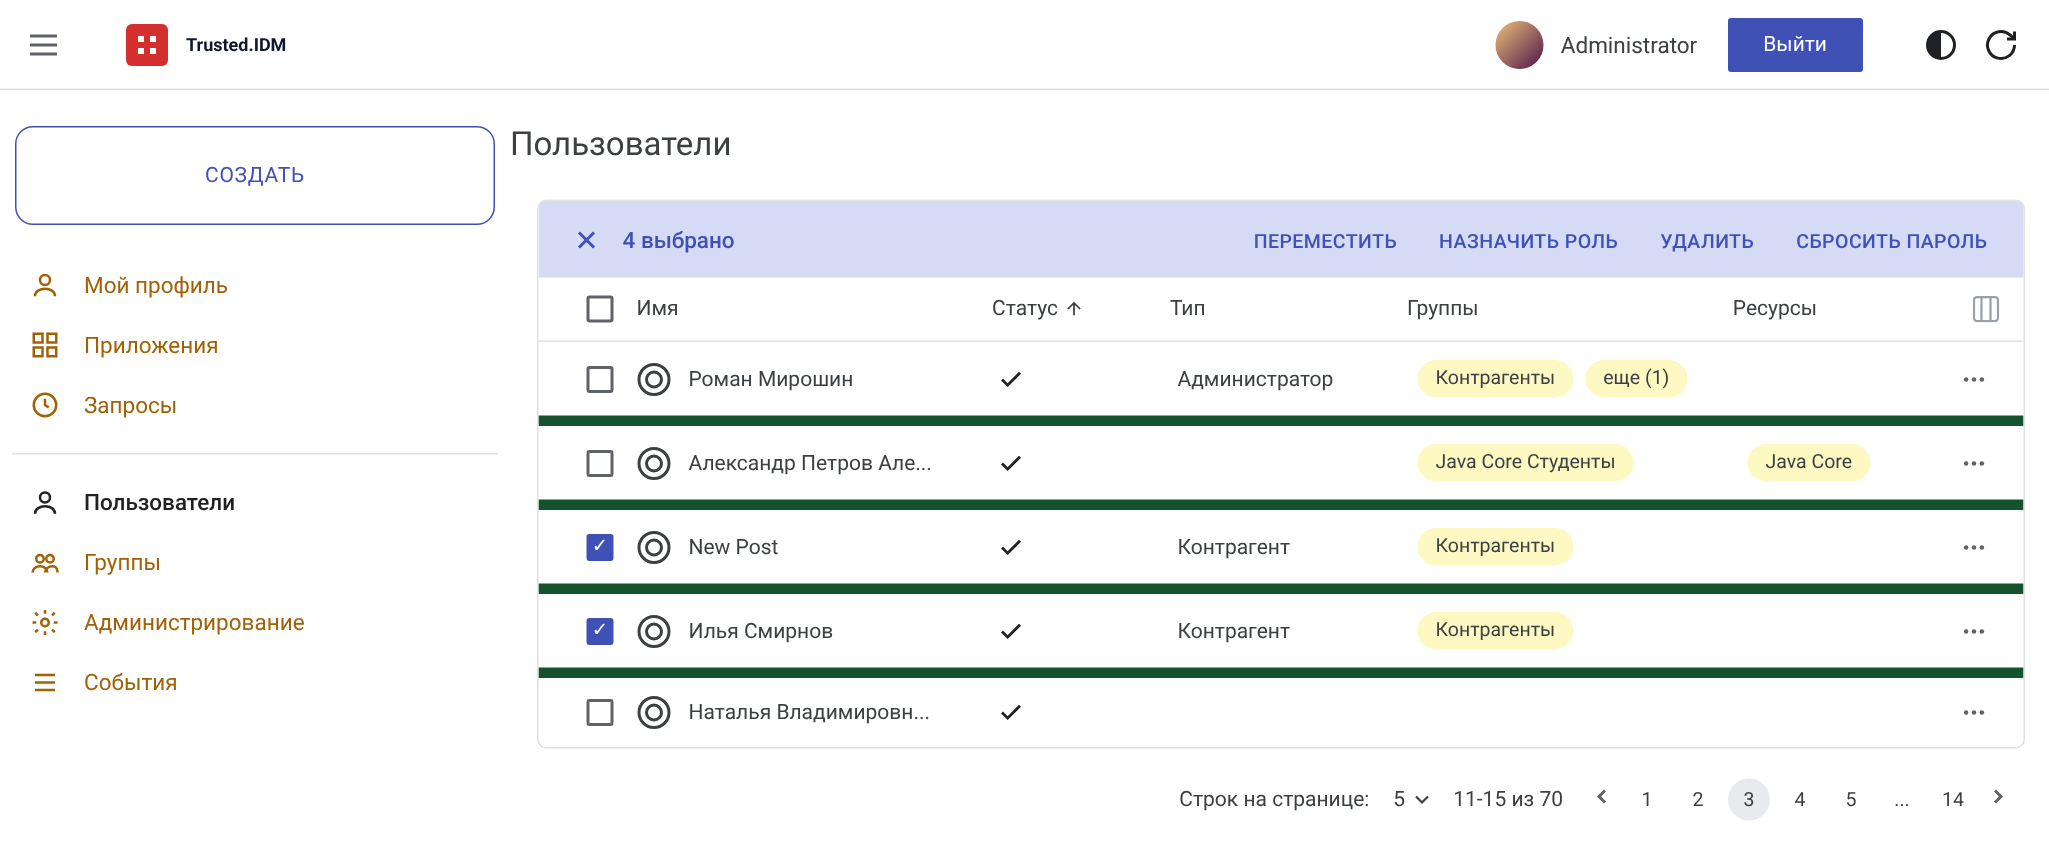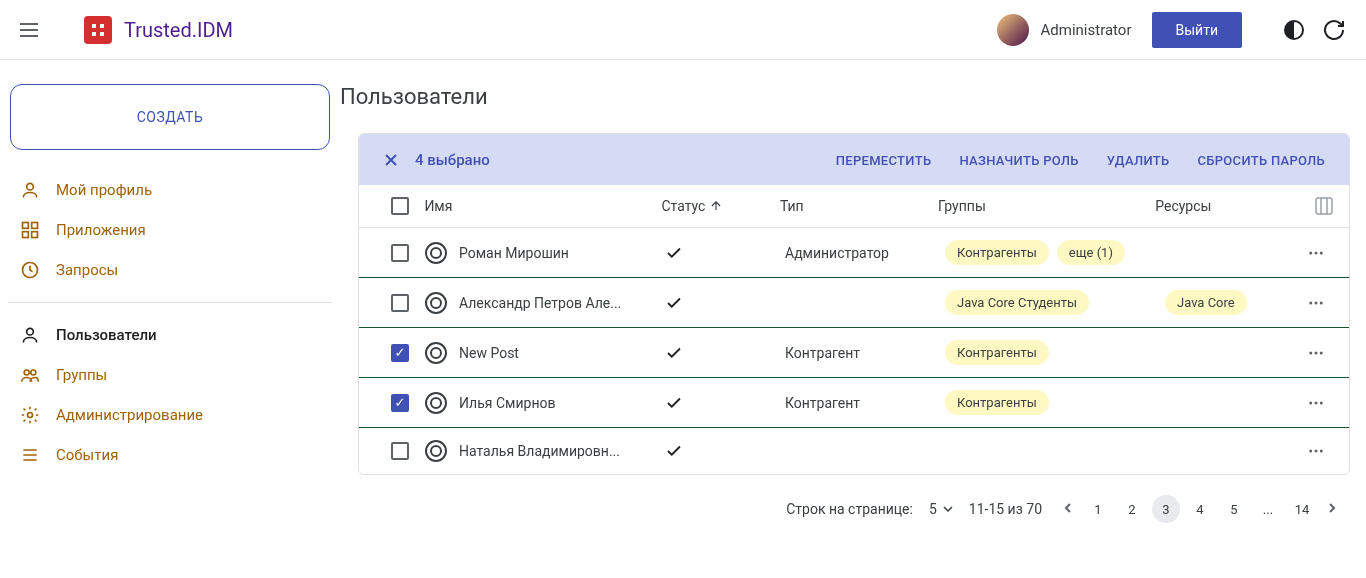--- a/index.html
+++ b/index.html
@@ -3,21 +3,21 @@
 <meta charset="utf-8">
 <style>
 * { box-sizing: border-box; margin: 0; padding: 0; font-family: -apple-system, BlinkMacSystemFont, "Segoe UI", Roboto, Arial, sans-serif; }
 body { background: #fff; color: #202124; width: 1366px; height: 578px; overflow: hidden; }
 
 .header { height: 60px; display: flex; align-items: center; padding: 0 20px; border-bottom: 1px solid #e0e0e0; }
 .menu-btn { width: 24px; height: 24px; cursor: pointer; display: flex; flex-direction: column; justify-content: center; gap: 4px; margin-right: 40px; }
 .menu-btn span { height: 2px; background: #5f6368; width: 18px; }
 .logo-box { width: 28px; height: 28px; background: #d32f2f; border-radius: 4px; margin-right: 12px; display: flex; align-items: center; justify-content: center; }
 .logo-box svg { fill: #fff; }
-.brand { font-size: 20px; color: #4c1d95; font-weight: 400; }
+.brand { font-size: 12px; color: #0f172a; font-weight: 700; }
 .header-spacer { flex: 1; }
 .avatar { width: 32px; height: 32px; border-radius: 50%; background: linear-gradient(135deg, #f0c27b, #4b1248); margin-right: 12px; overflow: hidden; }
 .username { font-size: 15px; color: #3c4043; margin-right: 20px; }
 .logout-btn { background: #3f51b5; color: #fff; border: none; padding: 10px 24px; font-size: 14px; cursor: pointer; border-radius: 2px; margin-right: 24px; }
 .theme-btn, .refresh-btn { width: 24px; height: 24px; cursor: pointer; color: #202124; margin-left: 16px; }
 
 .body { display: flex; height: calc(100% - 60px); }
 .sidebar { width: 340px; padding: 24px 8px 0 8px; }
 .create-btn { width: 320px; border: 1px solid #3f51b5; color: #3f51b5; background: #fff; padding: 24px; font-size: 14px; letter-spacing: .5px; cursor: pointer; border-radius: 12px; margin-bottom: 20px; margin-left: 2px; }
 .nav-item { display: flex; align-items: center; padding: 10px 12px; cursor: pointer; border-radius: 4px; color: #a16207; font-size: 15px; }
@@ -28,21 +28,21 @@
 .main { flex: 1; padding: 24px 16px 0 0; overflow: auto; }
 .page-title { font-size: 22px; color: #3c4043; font-weight: 400; margin-bottom: 24px; }
 .table-card { border: 1px solid #e0e0e0; border-radius: 6px; overflow: hidden; margin-left: 18px; }
 .selection-bar { background: #d6dbf5; display: flex; align-items: center; padding: 16px 24px; }
 .sel-close { color: #3f51b5; cursor: pointer; margin-right: 16px; width: 16px; height: 16px; }
 .sel-count { color: #3f51b5; font-size: 15px; font-weight: 500; }
 .sel-spacer { flex: 1; }
 .sel-action { color: #3f51b5; font-size: 13px; font-weight: 500; letter-spacing: .3px; cursor: pointer; margin-left: 28px; }
 
 .tbl-head { display: flex; align-items: center; padding: 12px 16px; border-bottom: 1px solid #e0e0e0; }
-.tbl-row { display: flex; align-items: center; padding: 12px 16px; border-bottom: 1px solid #14532d; }
+.tbl-row { display: flex; align-items: center; padding: 12px 16px; border-bottom: 7px solid #14532d; }
 .tbl-row:last-child { border-bottom: none; align-items: center; }
 .col-check { width: 50px; display: flex; justify-content: center; }
 .checkbox { width: 18px; height: 18px; border: 2px solid #5f6368; border-radius: 2px; cursor: pointer; display: flex; align-items: center; justify-content: center; }
 .checkbox.checked { background: #3f51b5; border-color: #3f51b5; }
 .checkbox.checked::after { content: '✓'; color: #fff; font-size: 13px; line-height: 1; }
 .col-name { width: 240px; display: flex; align-items: center; gap: 12px; color: #3c4043; font-size: 14px; }
 .col-status { width: 120px; color: #3c4043; font-size: 14px; display: flex; align-items: center; gap: 4px; }
 .col-type { width: 160px; color: #3c4043; font-size: 14px; }
 .col-groups { width: 220px; display: flex; gap: 8px; flex-wrap: wrap; }
 .col-res { width: 140px; display: flex; gap: 8px; }

